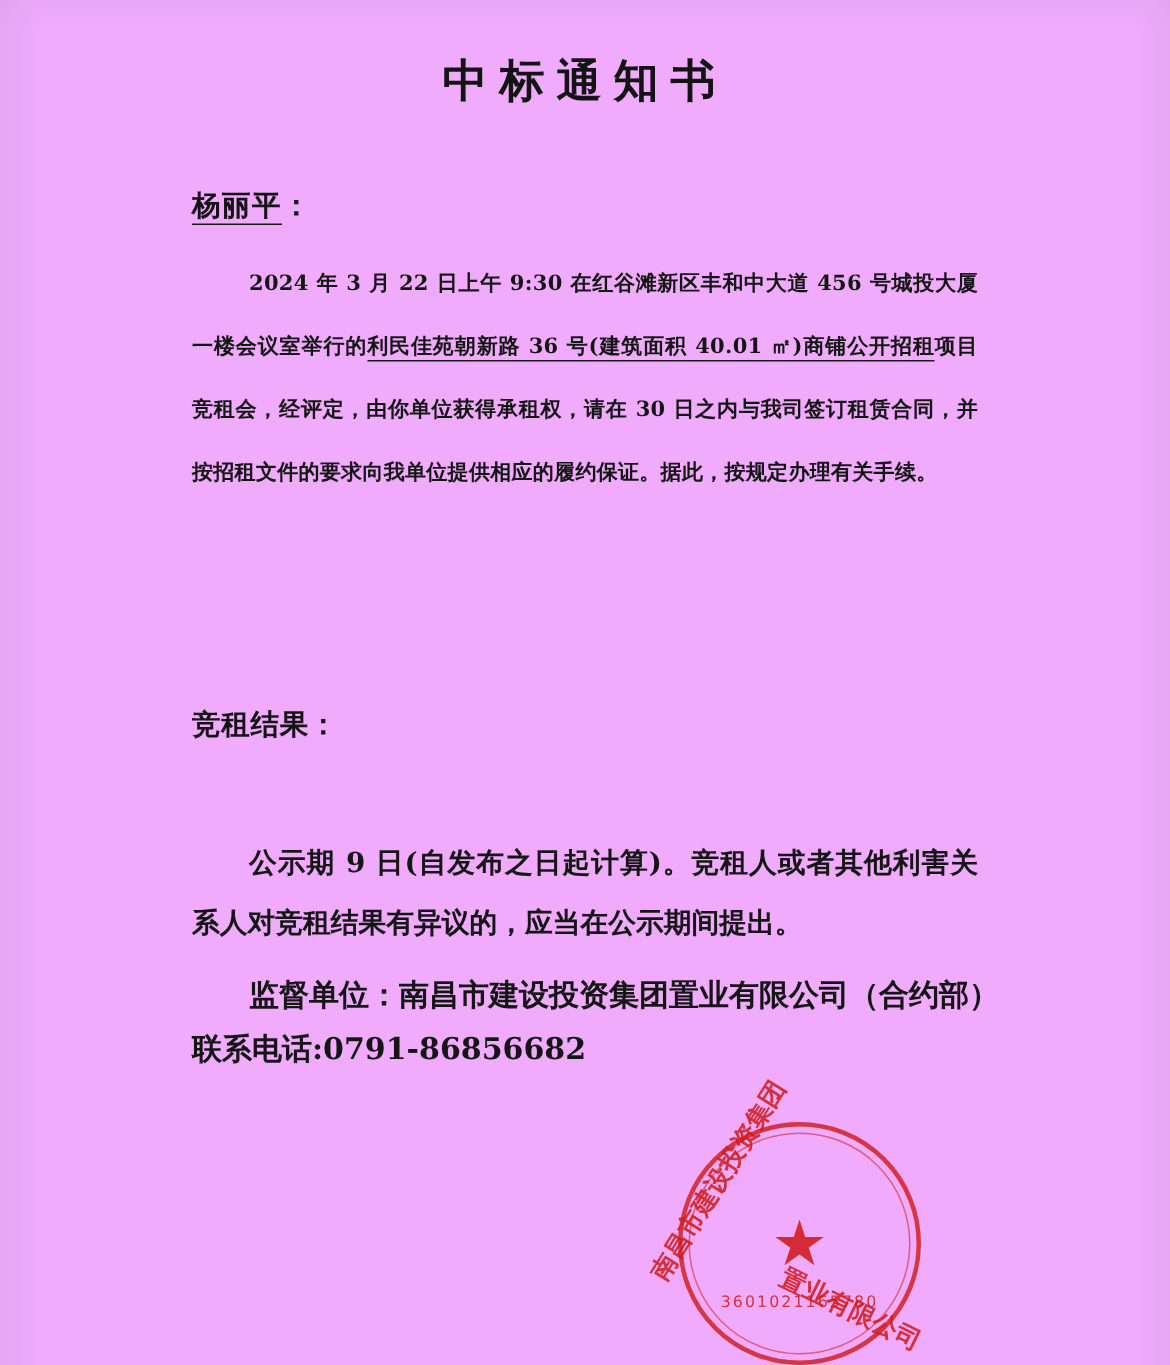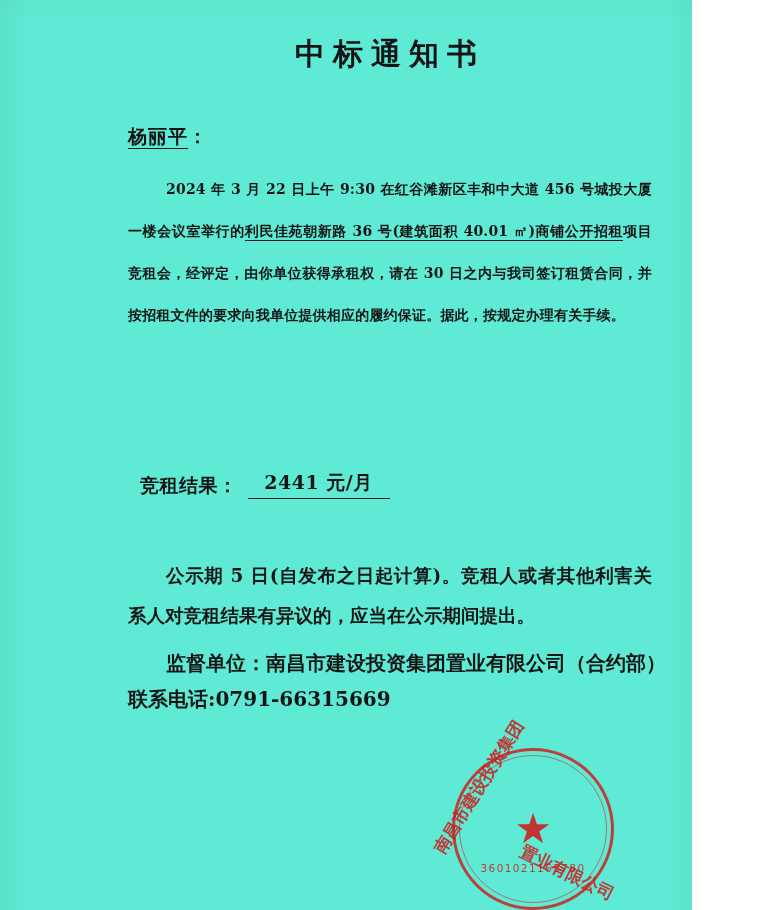--- a/index.html
+++ b/index.html
@@ -11,23 +11,23 @@
     height: 910px;
     background: #ffffff;
     font-family: "DejaVu Sans", sans-serif;
     color: #1a1a1a;
     overflow: hidden;
     position: relative;
   }
 
   .page {
     position: relative;
-    width: 692px;
+    width: 780px;
     height: 910px;
-    background: #5eead4;
+    background: #f0abfc;
   }
 
   
   .paper-tint {
     position: absolute;
     inset: 0;
     background:
       linear-gradient(90deg, rgba(0,0,0,0.035) 0px, rgba(0,0,0,0.0) 28px),
       linear-gradient(270deg, rgba(0,0,0,0.03) 0px, rgba(0,0,0,0.0) 24px),
       linear-gradient(180deg, rgba(0,0,0,0.02) 0px, rgba(0,0,0,0) 22px);
@@ -79,28 +79,29 @@
     letter-spacing: 0.2px;
   }
   .body-block .ul {
     border-bottom: 1.6px solid #1a1a1a;
     padding-bottom: 1px;
   }
 
   .result-row {
     position: absolute;
     top: 470px;
-    left: 140px;
+    left: 128px;
     font-family: "DejaVu Serif", serif;
     font-size: 19px;
     font-weight: bold;
     letter-spacing: 0.5px;
     color: #141414;
     display: flex;
-    align-items: flex-end;
+    align-items: flex-start;
+    gap: 48px;
   }
   .result-row .label { margin-right: 10px; }
   .result-row .value {
     border-bottom: 1.7px solid #1a1a1a;
     padding: 0 12px 2px 12px;
     min-width: 118px;
     text-align: center;
   }
 
   .notice-block {
@@ -220,28 +221,27 @@
   <div class="salutation">
     <span class="name">杨丽平</span><span>：</span>
   </div>
 
   <div class="body-block">
     <span>2024 年 3 月 22 日上午 9:30 在红谷滩新区丰和中大道 456 号城投大厦一楼会议室举行的</span><span class="ul">利民佳苑朝新路 36 号(建筑面积 40.01 ㎡)商铺公开招租</span><span>项目竞租会，经评定，由你单位获得承租权，请在 30 日之内与我司签订租赁合同，并按招租文件的要求向我单位提供相应的履约保证。据此，按规定办理有关手续。</span>
   </div>
 
   <div class="result-row">
     <span class="label">竞租结果：</span>
-    <span class="value">2441 元/月</span>
-  </div>
-
-  <div class="notice-block">公示期 5 日(自发布之日起计算)。竞租人或者其他利害关系人对竞租结果有异议的，应当在公示期间提出。</div>
+  </div>
+
+  <div class="notice-block">公示期 9 日(自发布之日起计算)。竞租人或者其他利害关系人对竞租结果有异议的，应当在公示期间提出。</div>
 
   <div class="contact-block">
     <div class="line-indent">监督单位：南昌市建设投资集团置业有限公司（合约部）</div>
-    <div>联系电话:0791-66315669</div>
+    <div>联系电话:0791-86856682</div>
   </div>
 
 
   <div class="seal">
     <div class="ring"></div>
     <div class="ring-inner"></div>
     <div class="star">★</div>
     <div class="seal-char">
       <span style="left:-54px; top:-42px; transform:translate(-50%,-50%) rotate(-58deg);">南昌市建设投资集团</span>
     </div>

